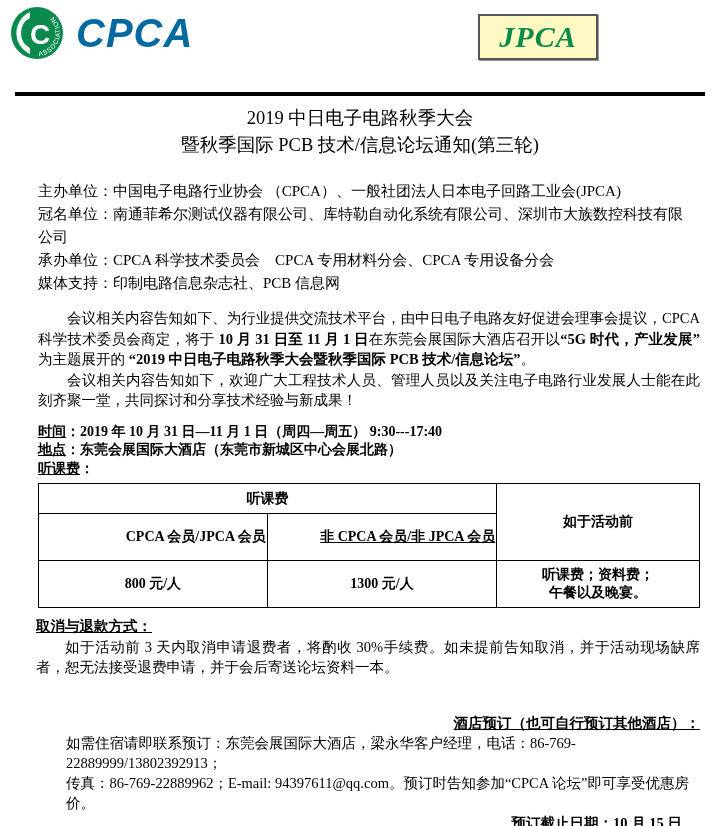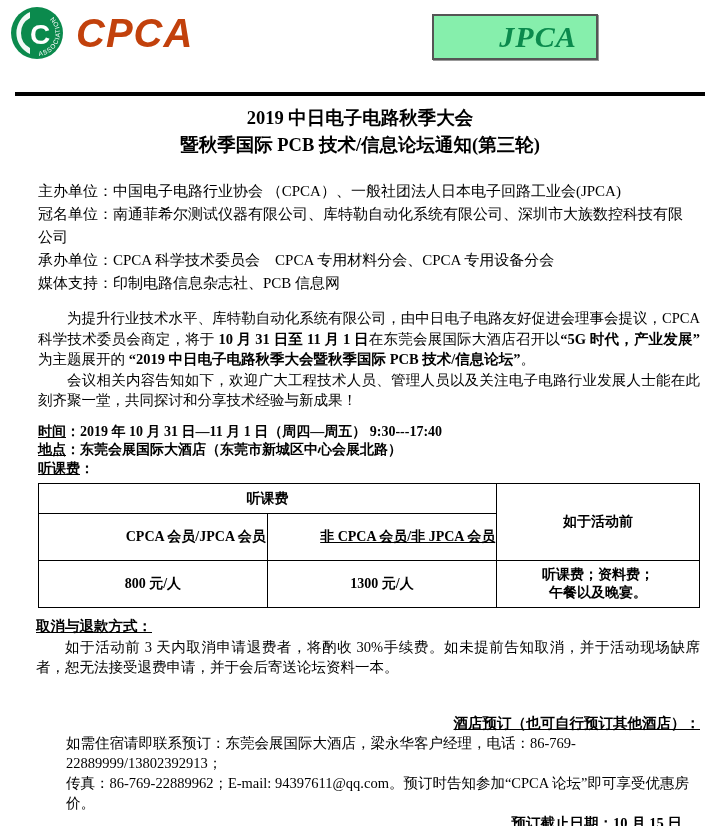--- a/index.html
+++ b/index.html
@@ -4,30 +4,30 @@
 <style>
   html,body{margin:0;padding:0;background:#fff;}
   .page{
     width:720px;height:826px;background:#fff;color:#000;overflow:hidden;
     font-family:"Liberation Serif","DejaVu Serif",serif;position:relative;
   }
   
   .logo-row{display:flex;justify-content:space-between;align-items:flex-start;
     padding:6px 122px 0 10px;height:62px;}
   .cpca-logo{display:flex;align-items:center;gap:12px;}
-  .cpca-word{color:#c2410c;font-family:"Liberation Sans","DejaVu Sans",sans-serif;
+  .cpca-word{color:#0369a1;font-family:"Liberation Sans","DejaVu Sans",sans-serif;
     font-style:italic;font-weight:900;font-size:40px;letter-spacing:1px;line-height:54px;}
-  .jpca-box{width:116px;height:42px;margin-top:8px;background:#86efac;
+  .jpca-box{width:116px;height:42px;margin-top:8px;background:#fef9c3;
     border:2px solid #555;display:flex;align-items:center;justify-content:center;
-    box-shadow:1px 1px 0 #999;padding-left:46px;}
+    box-shadow:1px 1px 0 #999;}
   .jpca-word{color:#0b8a4d;font-family:"Liberation Serif","DejaVu Serif",serif;
     font-style:italic;font-weight:700;font-size:30px;letter-spacing:1px;}
   .rule{height:4px;background:#000;margin:24px 15px 0 15px;}
   
-  .title{ text-align:center;font-weight:700;font-size:18.5px;line-height:27px;margin-top:9px;}
+  .title{ text-align:center;font-weight:400;font-size:18.5px;line-height:27px;margin-top:9px;}
   
   .organizers{margin:21px 30px 0 38px;font-size:15px;font-weight:400;line-height:23px;}
   
   .intro{margin:13px 20px 0 38px;font-size:14.5px;line-height:20.5px;text-align:justify;}
   .intro p{margin:0;text-indent:2em;}
   
   .schedule{margin:12px 20px 0 38px;font-size:14px;font-weight:700;line-height:18.5px;}
   .u{text-decoration:underline;text-align:right;}
   
   table{border-collapse:collapse;}
@@ -80,21 +80,21 @@
   </div>
 
   <div class="organizers">
     <div><span>主办单位：</span><span>中国电子电路行业协会 （CPCA）、一般社团法人日本电子回路工业会(JPCA)</span></div>
     <div><span>冠名单位：</span><span>南通菲希尔测试仪器有限公司、库特勒自动化系统有限公司、深圳市大族数控科技有限公司</span></div>
     <div><span>承办单位：</span><span>CPCA 科学技术委员会　CPCA 专用材料分会、CPCA 专用设备分会</span></div>
     <div><span>媒体支持：</span><span>印制电路信息杂志社、PCB 信息网</span></div>
   </div>
 
   <div class="intro">
-    <p><span>为提升行业技术水平、库特勒自动化系统有限公司，由中日电子电路友好促进会理事会提议，CPCA 科学技术委员会商定，将于 </span><b>10 月 31 日至 11 月 1 日</b><span>在东莞会展国际大酒店召开以</span><b>“5G 时代，产业发展”</b><span> 为主题展开的 </span><b>“2019 中日电子电路秋季大会暨秋季国际 PCB 技术/信息论坛”</b><span>。</span></p>
+    <p><span>会议相关内容告知如下、为行业提供交流技术平台，由中日电子电路友好促进会理事会提议，CPCA 科学技术委员会商定，将于 </span><b>10 月 31 日至 11 月 1 日</b><span>在东莞会展国际大酒店召开以</span><b>“5G 时代，产业发展”</b><span> 为主题展开的 </span><b>“2019 中日电子电路秋季大会暨秋季国际 PCB 技术/信息论坛”</b><span>。</span></p>
     <p>会议相关内容告知如下，欢迎广大工程技术人员、管理人员以及关注电子电路行业发展人士能在此刻齐聚一堂，共同探讨和分享技术经验与新成果！</p>
   </div>
 
   <div class="schedule">
     <div><span class="u">时间</span><span>：2019 年 10 月 31 日—11 月 1 日（周四—周五） 9:30---17:40</span></div>
     <div><span class="u">地点</span><span>：东莞会展国际大酒店（东莞市新城区中心会展北路）</span></div>
     <div><span class="u">听课费</span><span>：</span></div>
   </div>
 
   <table class="fee-table">

